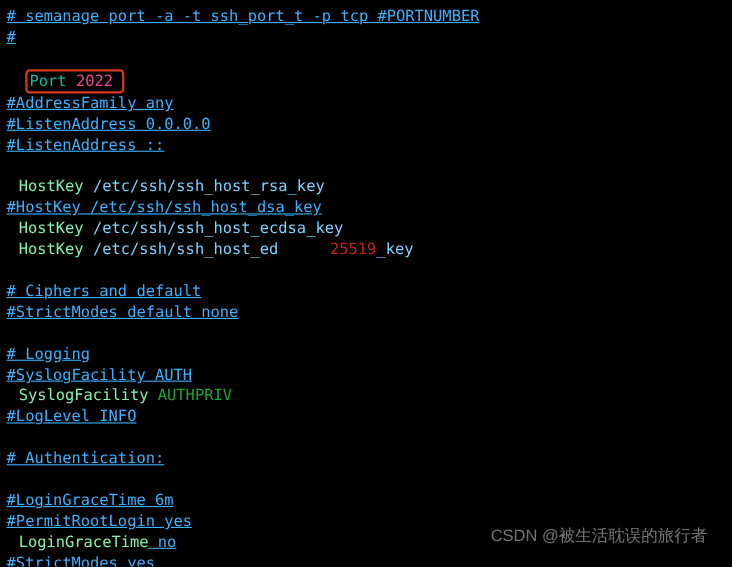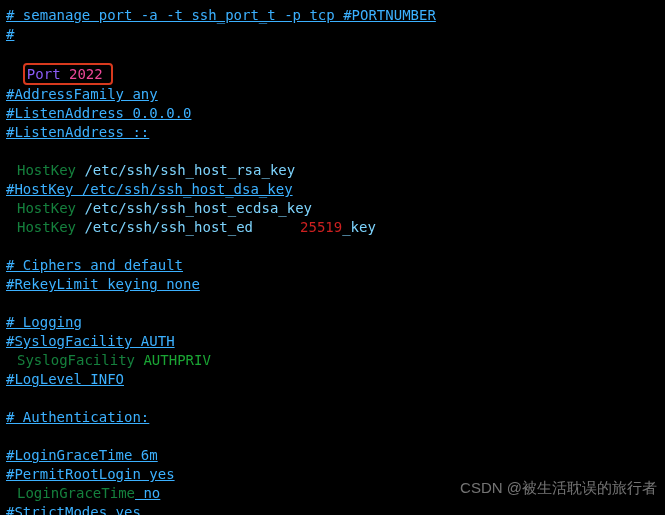--- a/index.html
+++ b/index.html
@@ -11,37 +11,37 @@
     line-height: 19px;
     color: #3cb1ff;
     width: 665px;
     height: 515px;
     box-sizing: border-box;
     overflow: hidden;
     position: relative;
   }
   .line { white-space: pre; }
   .cyan   { color: #3cb1ff; text-decoration: underline; }
-  .yellow { color: #15803d; padding-left: 11px; }
+  .yellow { color: #86efac; padding-left: 11px; }
   .green  { color: #1aa534; }
   .red    { color: #cc2020; margin-left: 47px; }
   .white  { color: #7dd3fc; }
 
   .port-box {
     display: inline-block;
     border: 2px solid #d83a1e;
     border-radius: 4px;
     padding: 0 8px 0 2px;
     line-height: 18px;
   }
-  .port-kw  { color: #8b5cf6; }
+  .port-kw  { color: #14b8a6; }
   .port-num { color: #ec4899; }
   .watermark {
     position: absolute;
-    right: 8px;
+    right: 22px;
     bottom: 18px;
     color: rgba(210,210,210,0.55);
     font-family: Arial, sans-serif;
     font-size: 15px;
     pointer-events: none;
   }
 </style>
 </head>
 <body>
 
@@ -53,21 +53,21 @@
 <div class="line cyan">#AddressFamily any</div>
 <div class="line cyan">#ListenAddress 0.0.0.0</div>
 <div class="line cyan">#ListenAddress ::</div>
 <div class="line">&nbsp;</div>
 <div class="line"><span class="yellow">HostKey</span><span class="white"> /etc/ssh/ssh_host_rsa_key</span></div>
 <div class="line cyan">#HostKey /etc/ssh/ssh_host_dsa_key</div>
 <div class="line"><span class="yellow">HostKey</span><span class="white"> /etc/ssh/ssh_host_ecdsa_key</span></div>
 <div class="line"><span class="yellow">HostKey</span><span class="white"> /etc/ssh/ssh_host_ed</span><span class="red">25519</span><span class="white">_key</span></div>
 <div class="line">&nbsp;</div>
 <div class="line cyan"># Ciphers and default</div>
-<div class="line cyan">#RekeyLimit keying none</div>
+<div class="line cyan">#StrictModes default none</div>
 <div class="line">&nbsp;</div>
 <div class="line cyan"># Logging</div>
 <div class="line cyan">#SyslogFacility AUTH</div>
 <div class="line"><span class="yellow">SyslogFacility</span><span class="green"> AUTHPRIV</span></div>
 <div class="line cyan">#LogLevel INFO</div>
 <div class="line">&nbsp;</div>
 <div class="line cyan"># Authentication:</div>
 <div class="line">&nbsp;</div>
 <div class="line cyan">#LoginGraceTime 6m</div>
 <div class="line cyan">#PermitRootLogin yes</div>

